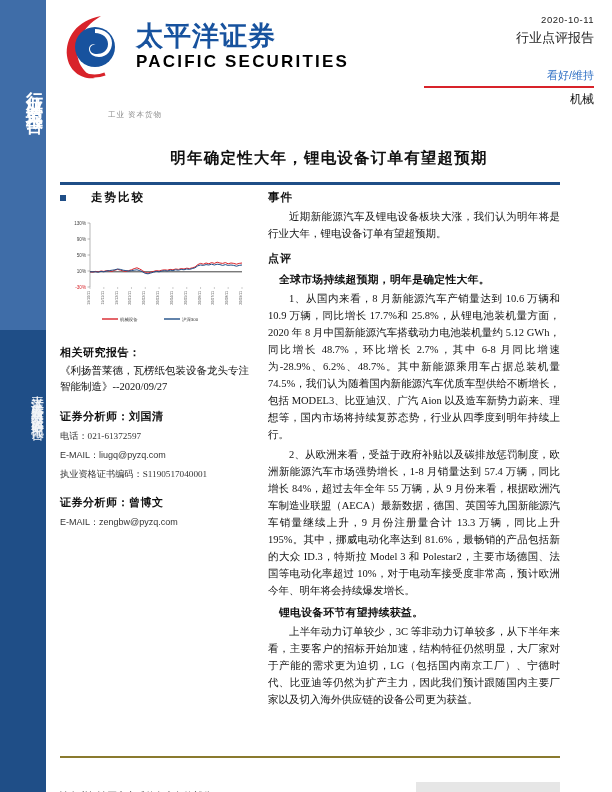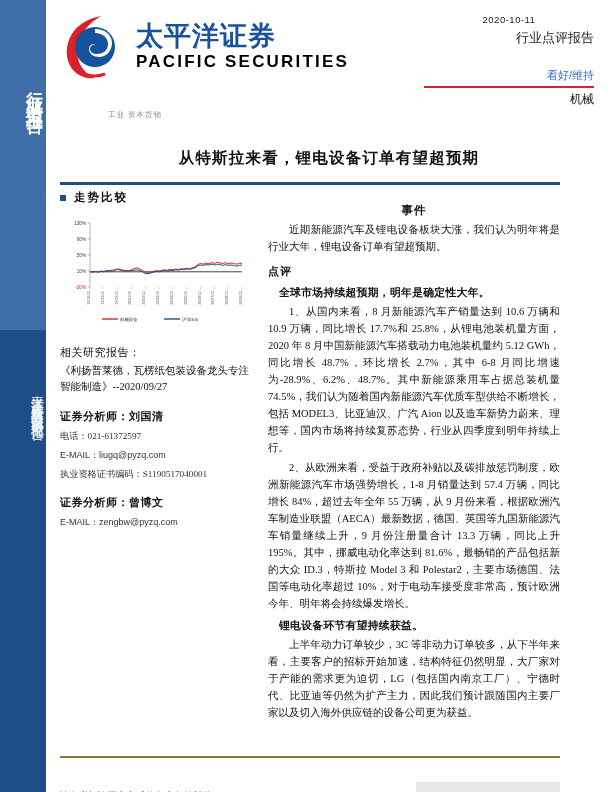--- a/index.html
+++ b/index.html
@@ -45,21 +45,21 @@
     letter-spacing: 1px; line-height: 1.05;
     font-family: "Liberation Sans", sans-serif;
   }
   .logo-en {
     font-size: 17px; color: #000000; letter-spacing: 2.2px;
     font-family: "Liberation Sans", sans-serif; font-weight: bold;
     margin-top: 1px;
   }
 
   .meta { position: absolute; right: 18px; top: 14px; width: 170px; text-align: right; }
-  .meta .m-date { font-size: 9.5px; color: #222; font-family: "Liberation Sans", sans-serif; letter-spacing:.5px;text-align:center;}
+  .meta .m-date { font-size: 9.5px; color: #222; font-family: "Liberation Sans", sans-serif; letter-spacing:.5px;}
   .meta .m-type { font-size: 13px; color: #222; margin-top: 4px; font-family: "Liberation Sans", sans-serif;}
   .meta .m-rating { font-size: 11px; color: #2e6fc4; margin-top: 21px; font-family: "Liberation Sans", sans-serif;}
   .meta .m-rule { height: 2px; background: #d8232a; margin: 3px 0 3px 0; width: 170px; }
   .meta .m-sector { font-size: 12px; color: #111; font-family: "Liberation Sans", sans-serif; margin-top: 2px;}
 
   .tag {
     position: absolute; left: 62px; top: 110px;
     font-size: 7.5px; color: #8c8c8c; letter-spacing: 1px;
     font-family: "Liberation Sans", sans-serif;
   }
@@ -75,37 +75,37 @@
     position: absolute; left: 60px; top: 182px; width: 500px;
     height: 2.5px; background: #1f4e87;
   }
 
   
   .col-left { position: absolute; left: 60px; top: 190px; width: 198px; }
   .col-right { position: absolute; left: 268px; top: 190px; width: 292px; }
 
   .sec-head {
     font-size: 11.5px; font-weight: bold; color: #111;
-    display: flex; align-items: center; letter-spacing: 2px;
+    display: flex; align-items: center; letter-spacing: 2px; gap: 17px;
   }
   .sq { width: 6px; height: 6px; background: #1f4e87; margin-right: 8px; display:inline-block;}
 
   
   .chart-box { margin-top: 12px; width: 190px; height: 108px; position: relative; }
   .chart-svg { display: block; }
 
-  .rel-head { margin-top: 20px; font-size: 11px; font-weight: normal; color: #111; letter-spacing:.5px;}
+  .rel-head { margin-top: 20px; font-size: 11px; font-weight: bold; color: #111; letter-spacing:.5px;}
   .rel-item { font-size: 10.5px; color: #111; line-height: 1.5; margin-top: 3px; text-indent: 0; }
 
   .an-head { margin-top: 14px; font-size: 11px; font-weight: bold; color: #111; letter-spacing:.5px;}
   .an-line { font-size: 9px; color: #333; margin-top: 6px; font-family: "Liberation Sans", sans-serif; }
   .an-line.cn { font-family: "Liberation Serif", serif; font-size: 9.2px; }
 
   
-  .r-head { font-size: 11.5px; font-weight: bold; color: #111; margin-top: 13px; letter-spacing: 1px; text-align: center;}
+  .r-head { font-size: 11.5px; font-weight: bold; color: #111; margin-top: 0; letter-spacing: 1px;}
   .r-head2 { font-size: 11px; font-weight: bold; color: #111; margin-top: 9px; letter-spacing: 1px;}
   .r-sub { font-size: 10.8px; font-weight: bold; color: #111; margin-top: 7px; text-indent: 11px; letter-spacing:.3px;}
   .r-para {
     font-size: 10.5px; color: #111; line-height: 1.62;
     text-indent: 21px; margin-top: 3px; text-align: justify;
   }
 
   
   .footer-rule {
     position: absolute; left: 60px; top: 756px; width: 500px; height: 1.5px;
@@ -152,21 +152,21 @@
       <div class="m-date">2020-10-11</div>
       <div class="m-type">行业点评报告</div>
       <div class="m-rating">看好/维持</div>
       <div class="m-rule"></div>
       <div class="m-sector">机械</div>
     </div>
 
     <div class="tag">工业 资本货物</div>
   </div>
 
-  <div class="title">从特斯拉来看，锂电设备订单有望超预期</div>
+  <div class="title">明年确定性大年，锂电设备订单有望超预期</div>
   <div class="title-rule"></div>
 
   <div class="col-left">
     <div class="sec-head">
       <span class="sq"></span>
       <span>走势比较</span>
     </div>
 
     <div class="chart-box">
       <svg class="chart-svg" id="trend-chart" width="190" height="108" viewBox="0 0 190 108">

